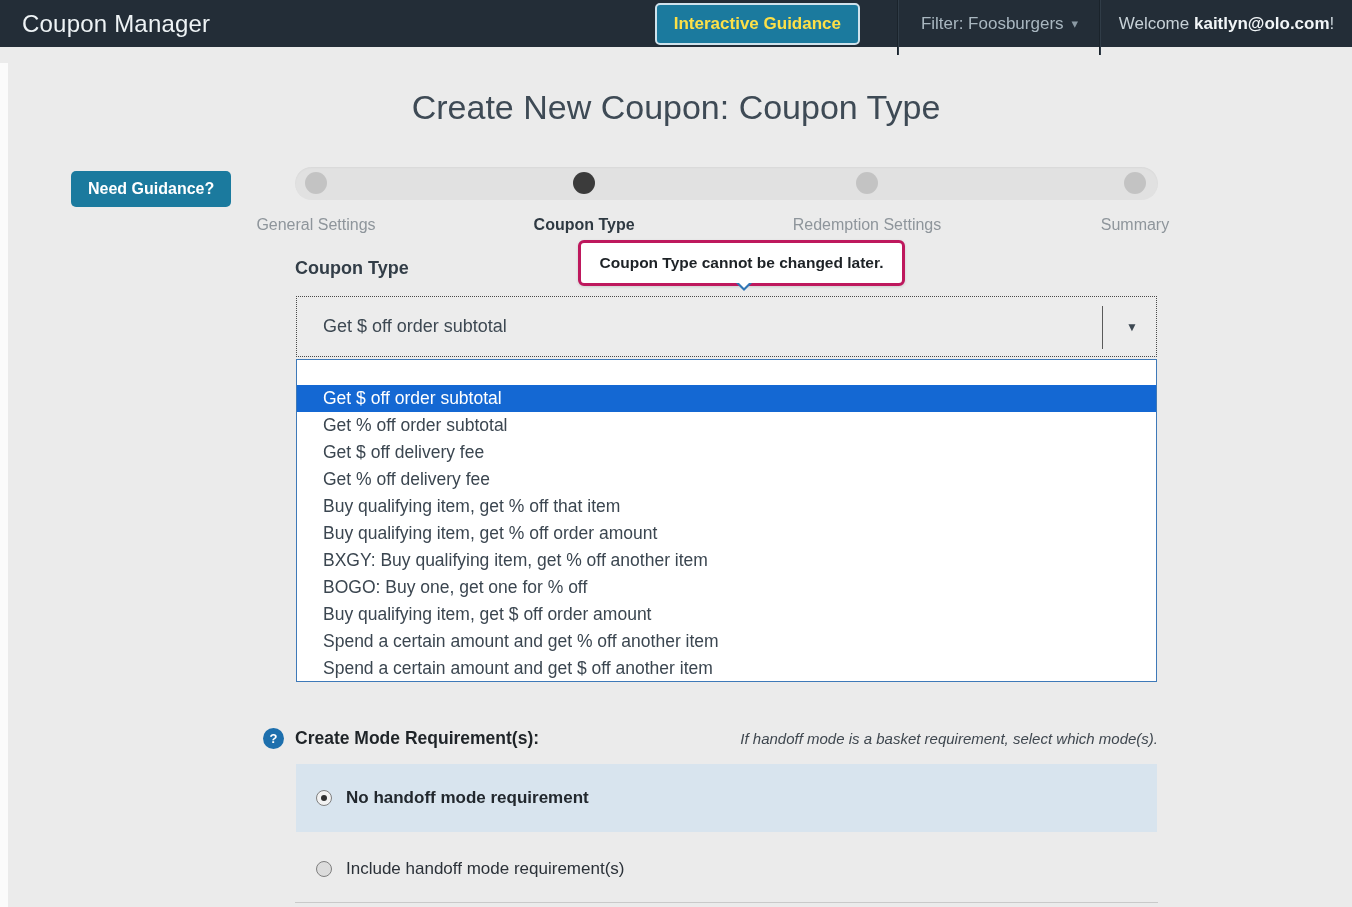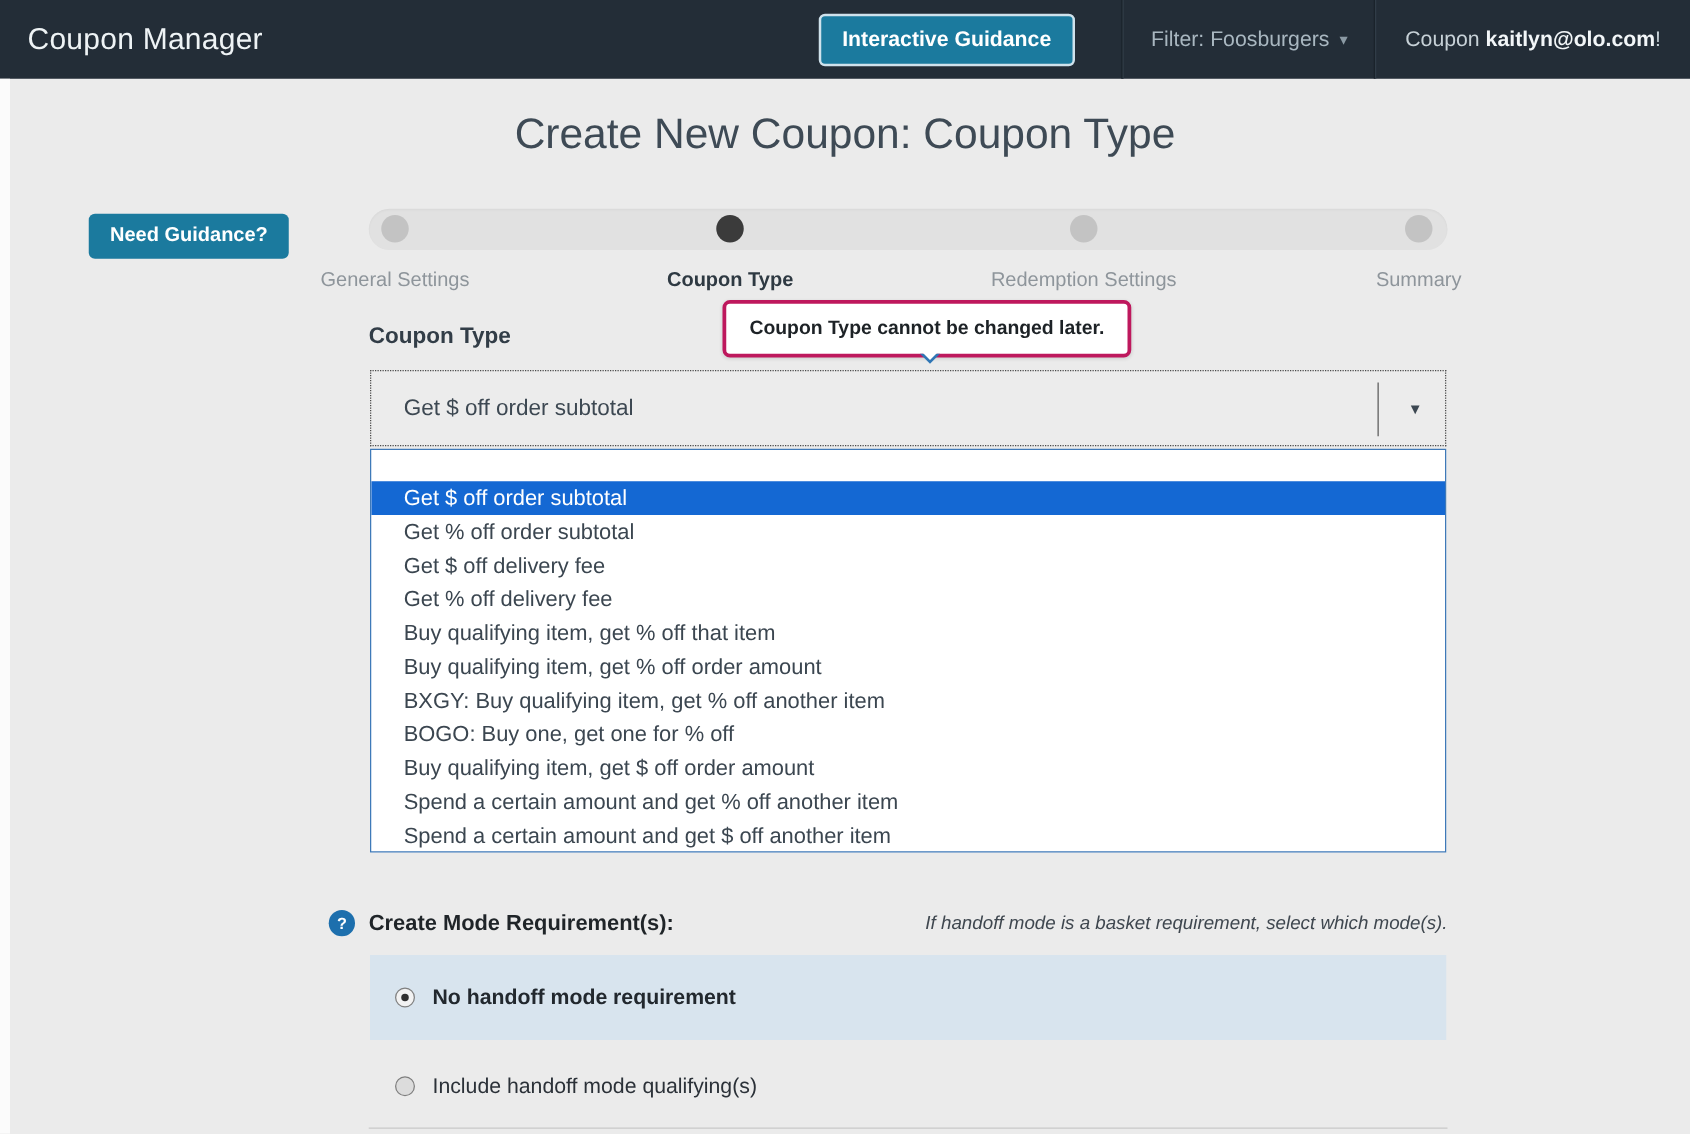--- a/index.html
+++ b/index.html
@@ -1,24 +1,24 @@
 <!DOCTYPE html>
 <html><head>
 <meta charset="utf-8">
 <style>
   * { margin:0; padding:0; box-sizing:border-box; }
   html,body { width:1352px; height:907px; overflow:hidden; }
   body { font-family:"Liberation Sans","DejaVu Sans",sans-serif; background:#ebebeb; position:relative; }
 
   
-  .topbar { position:absolute; left:0; top:0; width:1352px; height:63px;
+  .topbar { position:absolute; left:0; top:0; width:1352px; height:47px;
             background:#232d37; display:flex; align-items:center; color:#e9eff2; }
   .app-title { font-size:24px; font-weight:400; color:#eef3f5; padding-left:22px; letter-spacing:.2px; }
   .topbar-spacer { flex:1; }
-  .ig-btn { background:#1b7a9e; color:#ffffff; font-weight:700; font-size:17px;
+  .ig-btn { background:#1b7a9e; color:#fde047; font-weight:700; font-size:17px;
             border:2px solid #cfe2ec; border-radius:5px; padding:9px 17px; cursor:pointer;
             font-family:inherit; margin-right:38px; }
   .top-section { height:63px; display:flex; align-items:center; justify-content:center;
                  border-left:1px solid #303c47; box-shadow:-1px 0 0 #1a232b; }
   .filter-section { width:202px; color:#a9b7c0; font-size:17px; cursor:pointer; gap:8px; }
   .filter-caret { font-size:13px; color:#8b9aa4; }
   .welcome-section { width:252px; font-size:17px; color:#c7d1d7; }
   .welcome-section b { color:#f2f6f8; }
 
   
@@ -100,21 +100,21 @@
 
 <header class="topbar">
   <div class="app-title">Coupon Manager</div>
   <div class="topbar-spacer"></div>
   <button class="ig-btn">Interactive Guidance</button>
   <div class="top-section filter-section">
     <span>Filter: Foosburgers</span>
     <span class="filter-caret">▾</span>
   </div>
   <div class="top-section welcome-section">
-    <span>Coupon </span>&nbsp;<b>kaitlyn@olo.com</b><span>!</span>
+    <span>Welcome </span>&nbsp;<b>kaitlyn@olo.com</b><span>!</span>
   </div>
 </header>
 
 <div class="left-strip"></div>
 
 <h1 class="page-title">Create New Coupon: Coupon Type</h1>
 
 <button class="ng-btn">Need Guidance?</button>
 
 <div class="step-track">
@@ -161,17 +161,17 @@
   <span class="handoff-hint">If handoff mode is a basket requirement, select which mode(s).</span>
 </div>
 
 <div id="handoff-options">
     <div class="radio-row selected-row">
       <span class="radio checked"></span>
       <span class="radio-label">No handoff mode requirement</span>
     </div>
     <div class="radio-row plain-row">
       <span class="radio"></span>
-      <span class="radio-label">Include handoff mode qualifying(s)</span>
+      <span class="radio-label">Include handoff mode requirement(s)</span>
     </div>
   </div>
 
 <div class="bottom-divider"></div>
 
 </body></html>

